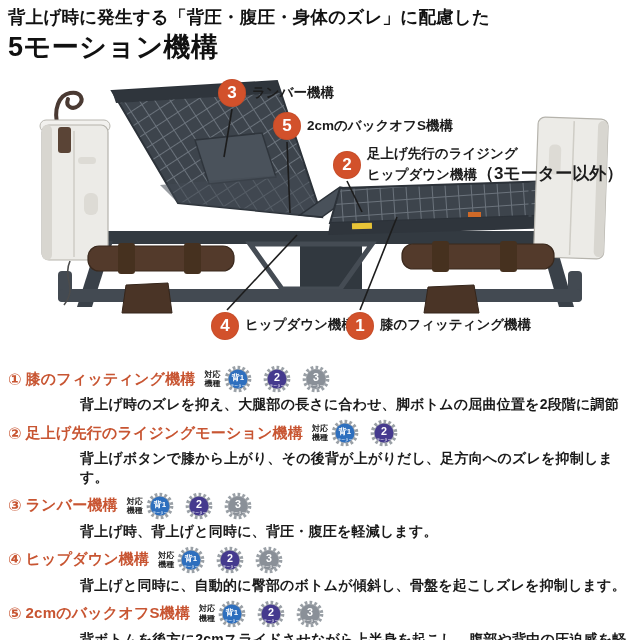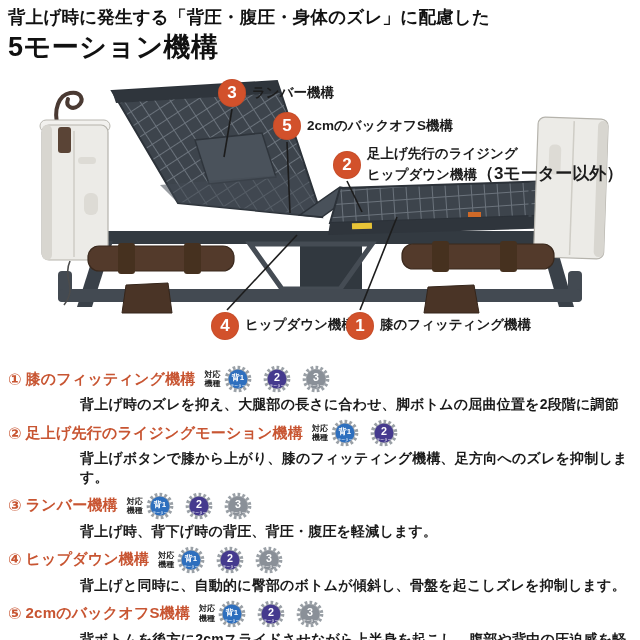--- a/index.html
+++ b/index.html
@@ -208,21 +208,21 @@
             </svg>
             <svg viewBox="0 0 30 30" class="gear">
               <circle cx="15" cy="15" r="12.2" fill="none" stroke="#9aa0a6" stroke-width="4.2" stroke-dasharray="2.8 2.35"></circle>
               <circle cx="15" cy="15" r="11" fill="#a7abb0"></circle>
               <circle cx="15" cy="15" r="10.2" fill="#453a8e"></circle>
               <text x="15" y="17" text-anchor="middle" fill="#fff" font-size="11.5" font-weight="bold">2</text>
               <text x="15" y="23.2" text-anchor="middle" fill="#fff" font-size="4">モーター</text>
             </svg>
           </span>
       </div>
-      <div class="sec-desc">背上げボタンで膝から上がり、膝のフィッティング機構、足方向へのズレを抑制します。</div>
+      <div class="sec-desc">背上げボタンで膝から上がり、その後背が上がりだし、足方向へのズレを抑制します。</div>
     </div>
 
     <div class="section">
       <div class="sec-head">
         <span class="sec-num">③</span>
         <span class="sec-title">ランバー機構</span>
         <span class="support">
           <span>対応</span><br>
           <span>機種</span>
         </span>
@@ -243,21 +243,21 @@
             </svg>
             <svg viewBox="0 0 30 30" class="gear">
               <circle cx="15" cy="15" r="12.2" fill="none" stroke="#9aa0a6" stroke-width="4.2" stroke-dasharray="2.8 2.35"></circle>
               <circle cx="15" cy="15" r="11" fill="#a7abb0"></circle>
               <circle cx="15" cy="15" r="10.2" fill="#8a9098"></circle>
               <text x="15" y="17" text-anchor="middle" fill="#fff" font-size="11.5" font-weight="bold">3</text>
               <text x="15" y="23.2" text-anchor="middle" fill="#fff" font-size="4">モーター</text>
             </svg>
           </span>
       </div>
-      <div class="sec-desc">背上げ時、背下げ時の背圧、背圧・腹圧を軽減します。</div>
+      <div class="sec-desc">背上げ時、背上げと同時に、背圧・腹圧を軽減します。</div>
     </div>
 
     <div class="section">
       <div class="sec-head">
         <span class="sec-num">④</span>
         <span class="sec-title">ヒップダウン機構</span>
         <span class="support">
           <span>対応</span><br>
           <span>機種</span>
         </span>

